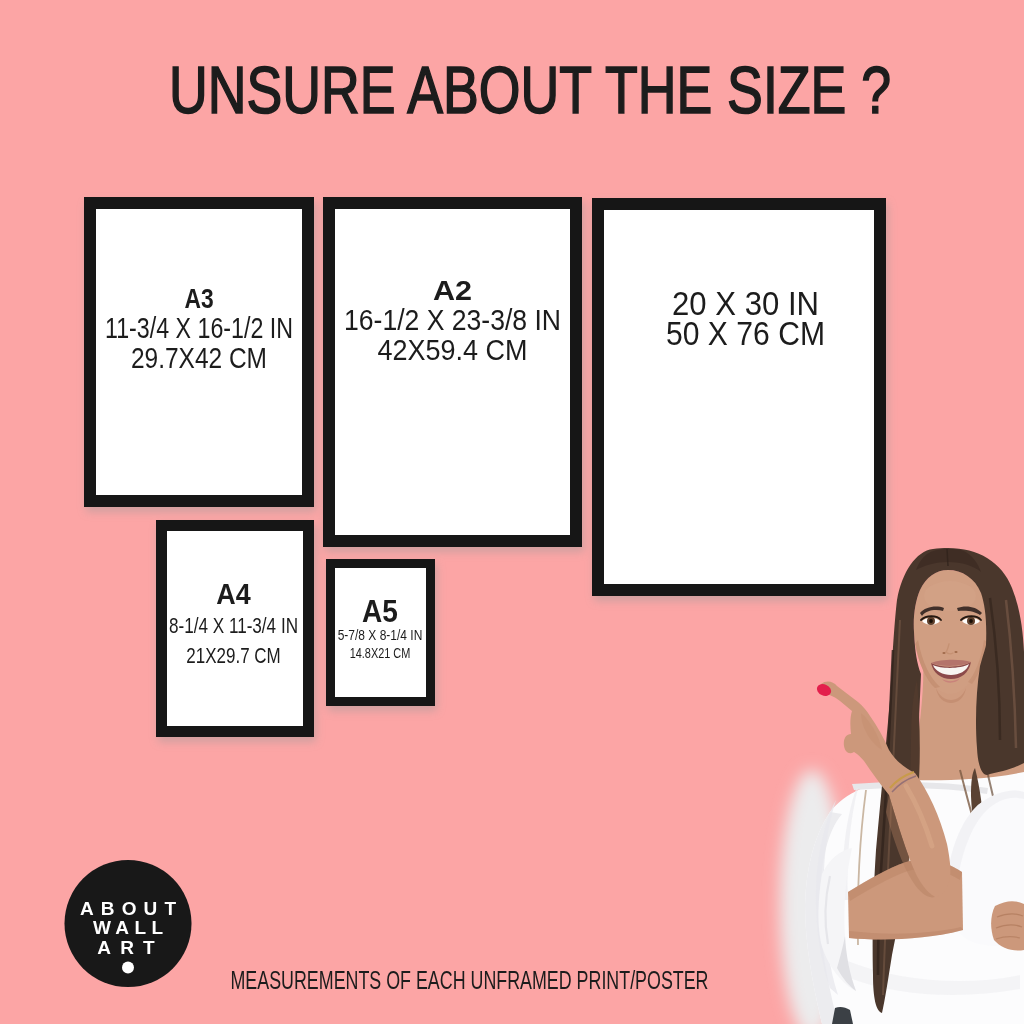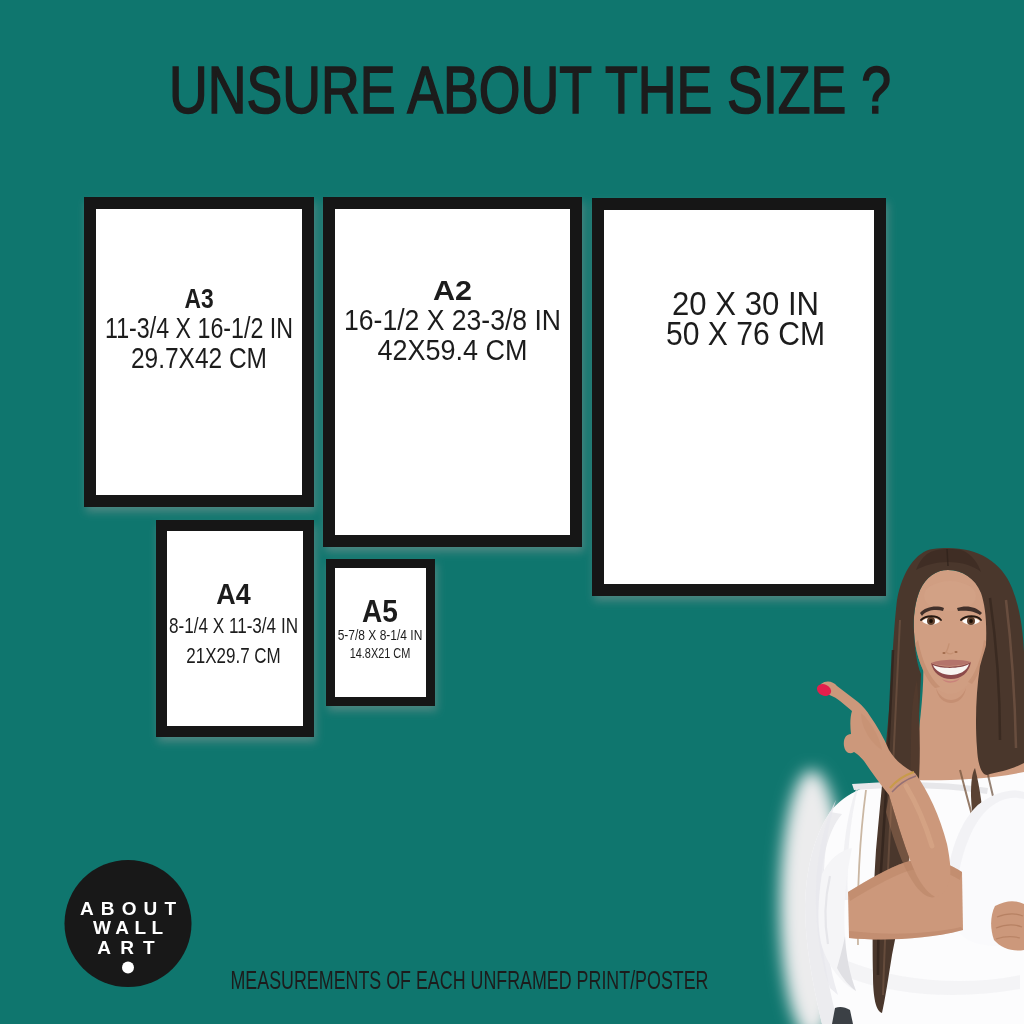--- a/index.html
+++ b/index.html
@@ -1,16 +1,16 @@
 <!DOCTYPE html>
 <html><head>
 <meta charset="utf-8">
 <style>
   html,body{margin:0;padding:0;background:#fff;}
-  #page{position:relative;width:1024px;height:1024px;background:#0f766e;overflow:hidden;}
+  #page{position:relative;width:1024px;height:1024px;background:#fca5a5;overflow:hidden;}
   svg text{font-family:"Liberation Sans", sans-serif;}
 </style>
 </head>
 <body>
 <div id="page">
 <svg width="1024" height="1024" viewBox="0 0 1024 1024">
   <defs>
     <filter id="fshadow" x="-10%" y="-10%" width="120%" height="125%">
       <feDropShadow dx="2" dy="5" stdDeviation="4" flood-color="#9a9a9a" flood-opacity="0.45"></feDropShadow>
     </filter>

